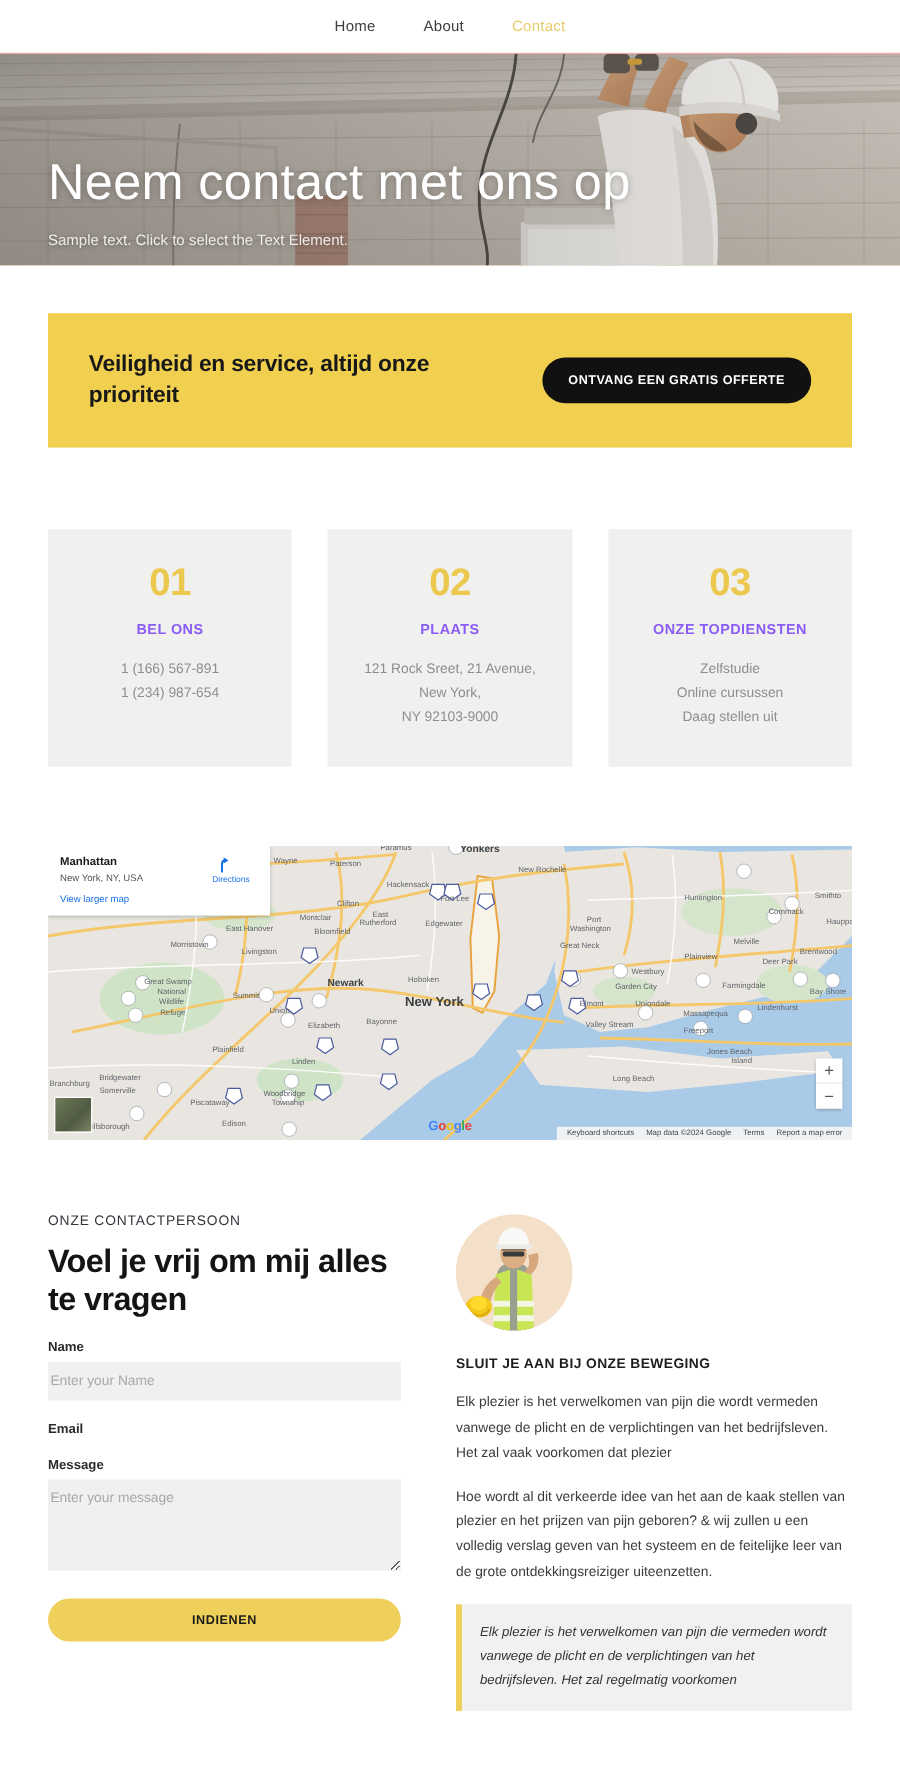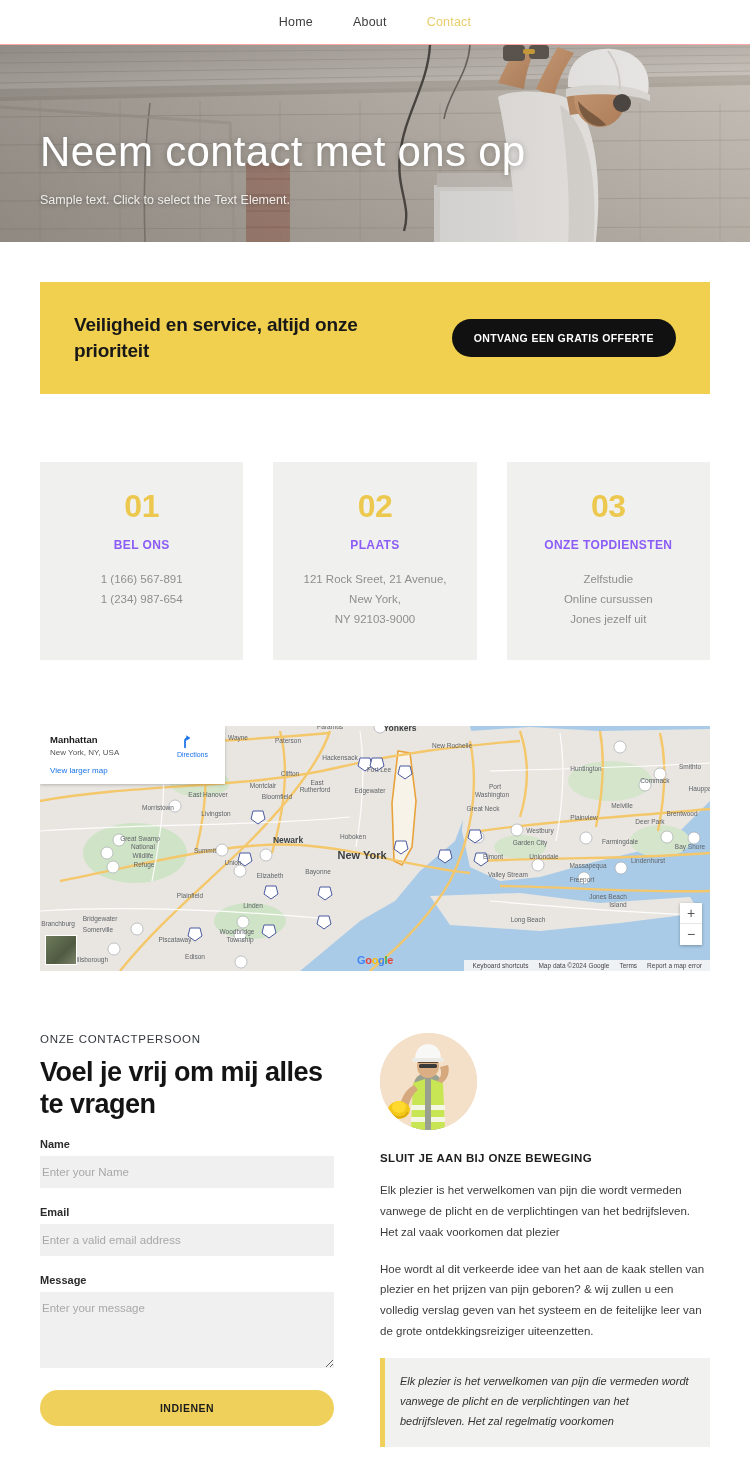--- a/index.html
+++ b/index.html
@@ -28,21 +28,21 @@
     color: #3d3d3d;
     letter-spacing: .2px;
     cursor: pointer;
     text-decoration: none;
   }
   .navlink.active { color: #e8cd6a; }
 
   
   .hero {
     position: relative;
-    height: 197px;
+    height: 176px;
     overflow: hidden;
     background: #a16207;
   }
   .hero-photo { position: absolute; inset: 0; }
   .hero-overlay {
     position: absolute; inset: 0;
     background: linear-gradient(90deg, rgba(60,55,50,.34) 0%, rgba(60,55,50,.18) 55%, rgba(60,55,50,.05) 100%);
   }
   .hero-content {
     position: absolute;
@@ -415,21 +415,21 @@
       <div class="card-line">NY 92103-9000</div>
     </div>
   </div>
 
   <div class="card">
     <div class="card-num">03</div>
     <div class="card-title">ONZE TOPDIENSTEN</div>
     <div class="card-lines">
       <div class="card-line">Zelfstudie</div>
       <div class="card-line">Online cursussen</div>
-      <div class="card-line">Jones jezelf uit</div>
+      <div class="card-line">Daag stellen uit</div>
     </div>
   </div>
 
 </section>
 
 <section class="map-wrap">
   <div class="map">
 
     <svg width="670" height="245" viewBox="40 685 670 245">
 
@@ -625,21 +625,20 @@
     <div class="eyebrow">ONZE CONTACTPERSOON</div>
     <h2 class="big-head">Voel je vrij om mij alles te vragen</h2>
 
     <div class="field">
       <label class="field-label">Name</label>
       <input type="text" placeholder="Enter your Name" style="">
     </div>
 
     <div class="field">
       <label class="field-label">Email</label>
-      <input type="text" placeholder="Enter a valid email address" style="">
     </div>
 
     <div class="field">
       <label class="field-label">Message</label>
       <textarea placeholder="Enter your message" style=""></textarea>
     </div>
 
     <button class="submit-btn">INDIENEN</button>
   </div>
 

